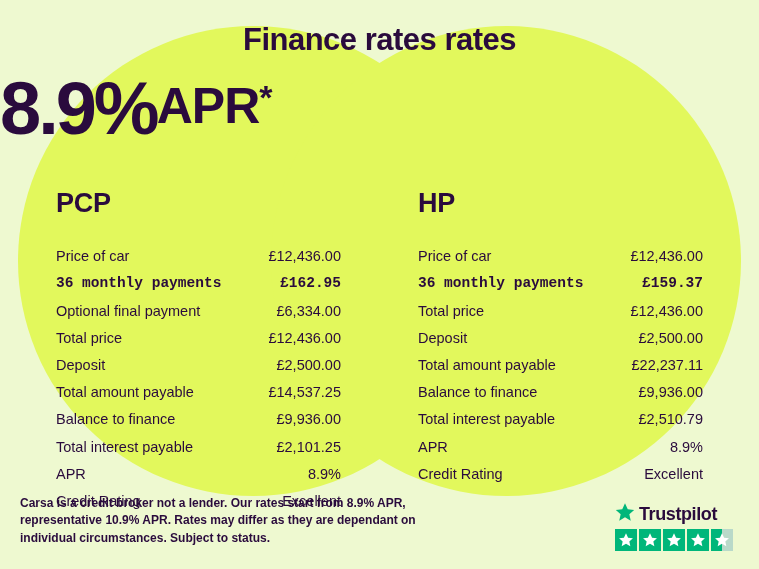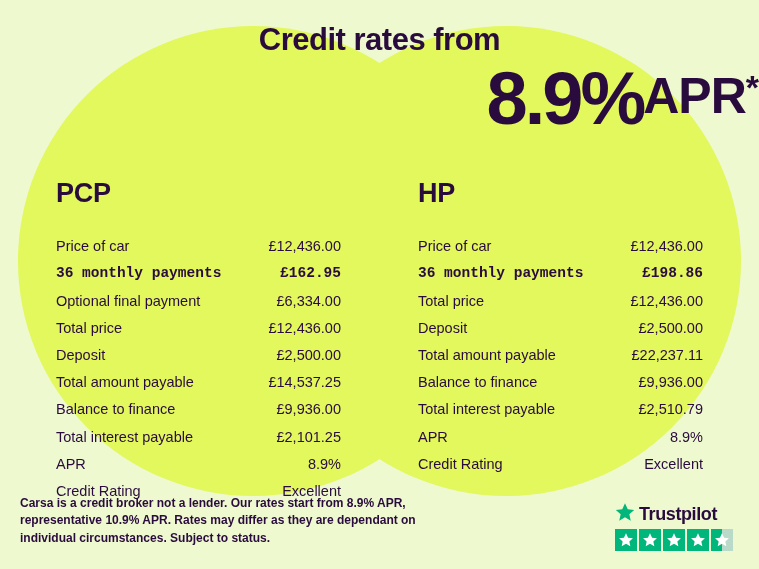--- a/index.html
+++ b/index.html
@@ -39,22 +39,22 @@
   }
   .headline {
     text-align: center;
     font-size: 31px;
     font-weight: bold;
     letter-spacing: -0.5px;
     padding-top: 22px;
     color: #2a0b3d;
   }
   .rate-row {
-    text-align: right;
-    margin-top: 2px;
+    text-align: left;
+    margin-top: 12px;
     white-space: nowrap;
   }
   .rate-big {
     font-size: 74px;
     font-weight: bold;
     letter-spacing: -3px;
     color: #2a0b3d;
     line-height: 1.05;
     vertical-align: middle;
   }
@@ -161,21 +161,21 @@
   .tp-star svg { display: block; }
 </style>
 </head>
 <body>
 
 <div class="bg-blob blob-left"></div>
 <div class="bg-blob blob-right"></div>
 
 <div class="content">
 
-  <div class="headline">Credit rates from</div>
+  <div class="headline">Finance rates rates</div>
 
   <div class="rate-row">
     <span class="rate-big">8.9%</span><span class="rate-apr">APR</span><span class="rate-star">*</span>
   </div>
 
   <div class="tables">
 
     <div class="table-col">
       <div class="col-title">PCP</div>
 
@@ -223,21 +223,21 @@
 
     <div class="table-col">
       <div class="col-title">HP</div>
 
       <div class="row">
         <span class="label">Price of car</span>
         <span class="value">£12,436.00</span>
       </div>
       <div class="row bold">
         <span class="label">36 monthly payments</span>
-        <span class="value">£198.86</span>
+        <span class="value">£159.37</span>
       </div>
       <div class="row">
         <span class="label">Total price</span>
         <span class="value">£12,436.00</span>
       </div>
       <div class="row">
         <span class="label">Deposit</span>
         <span class="value">£2,500.00</span>
       </div>
       <div class="row">

